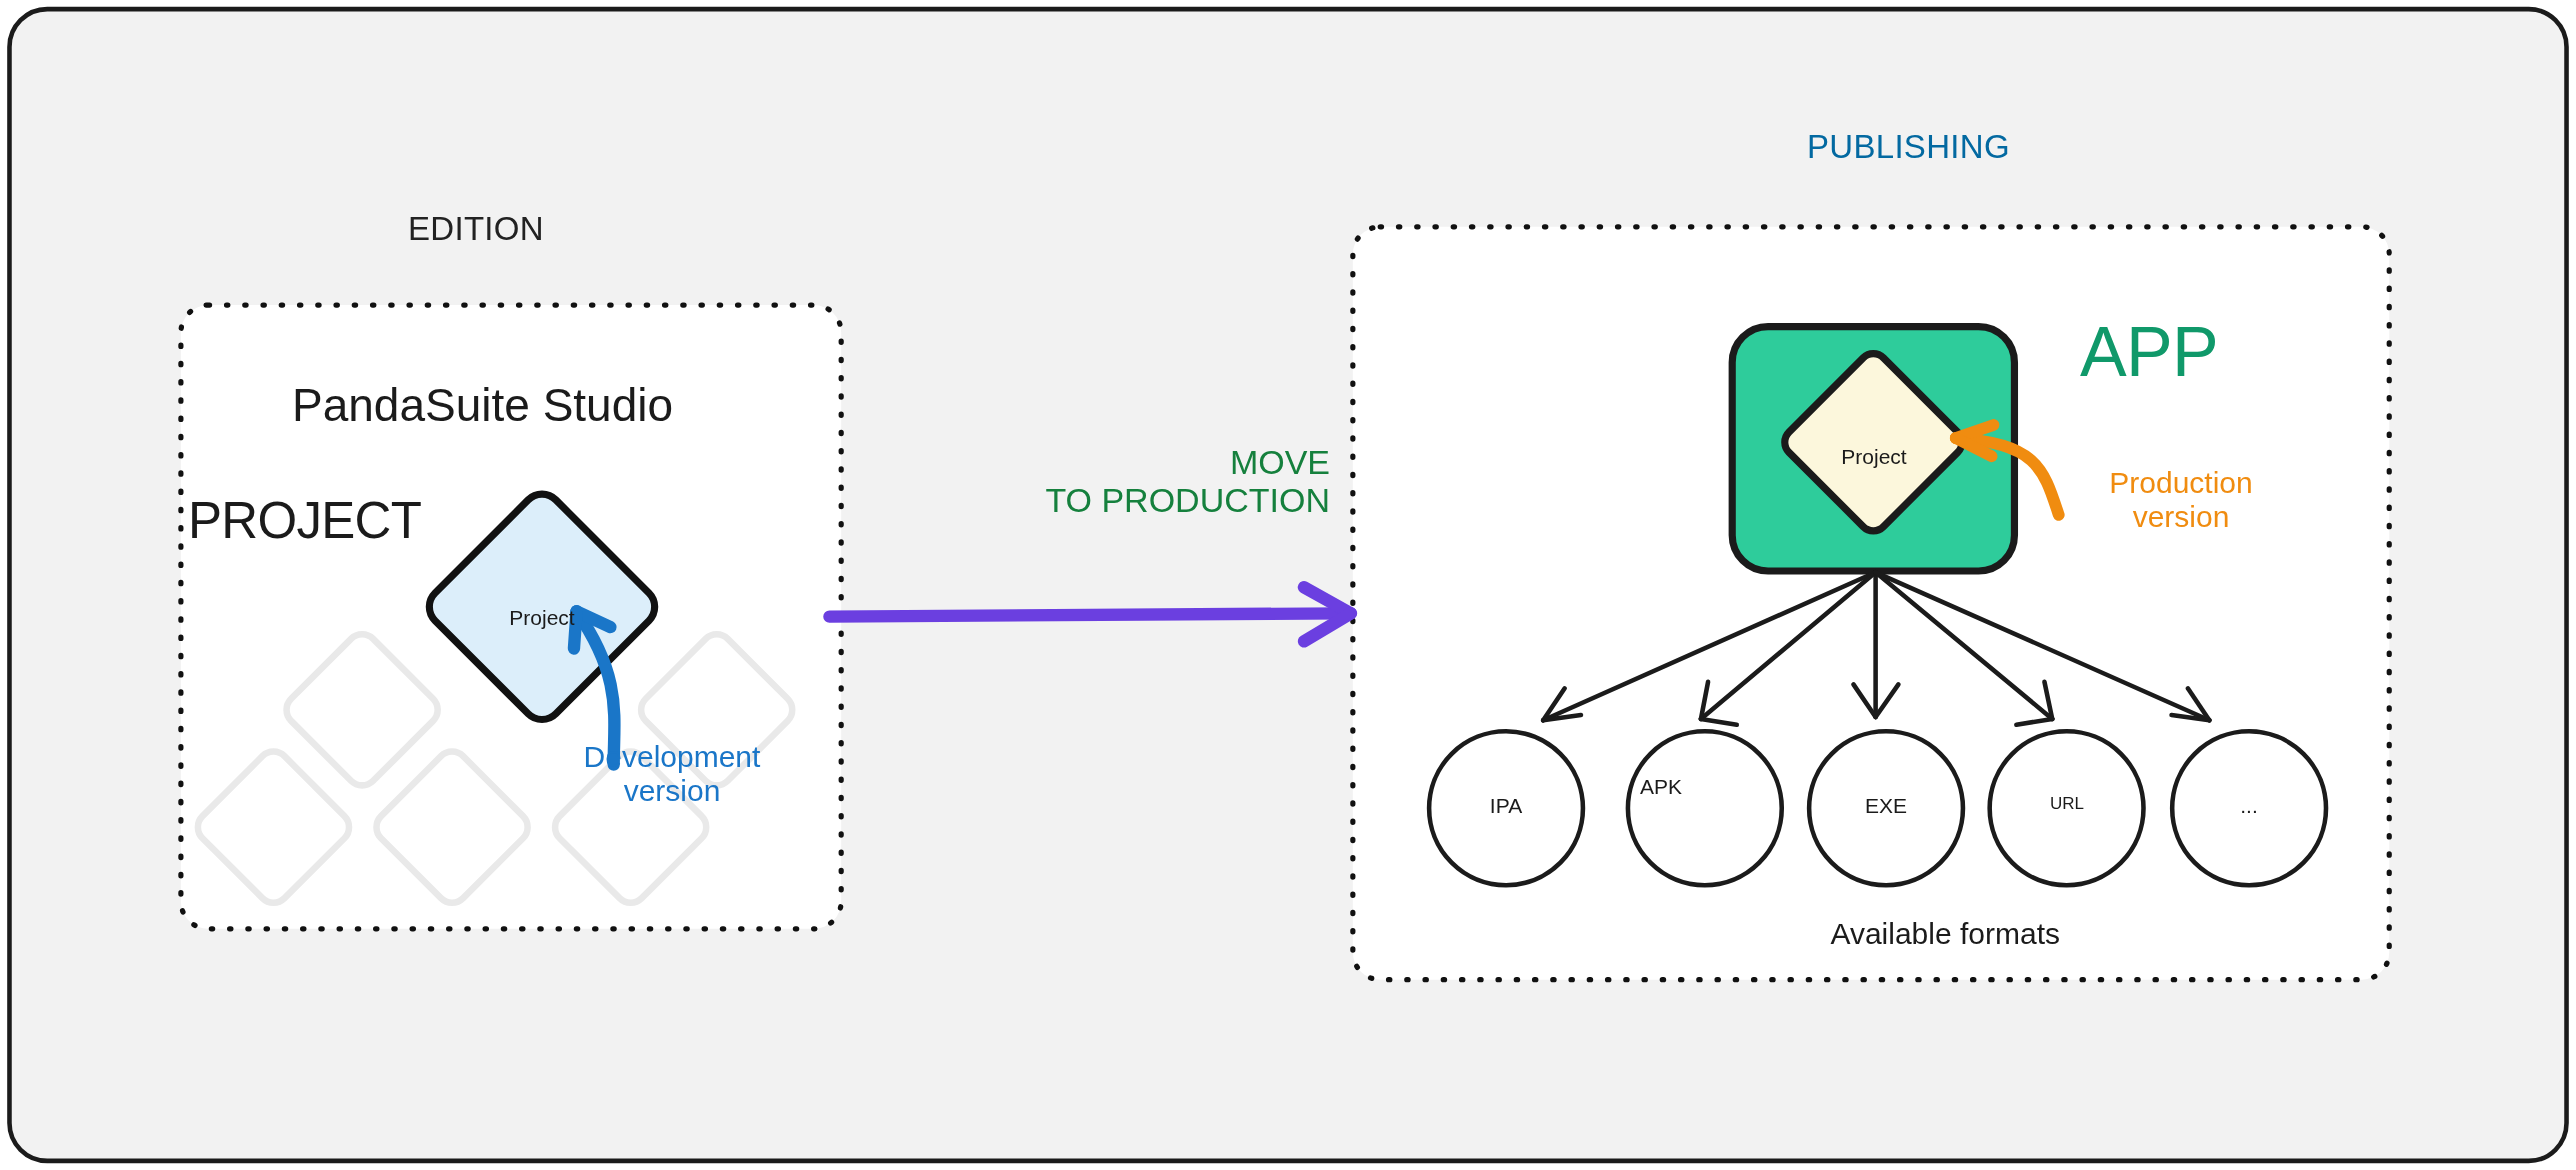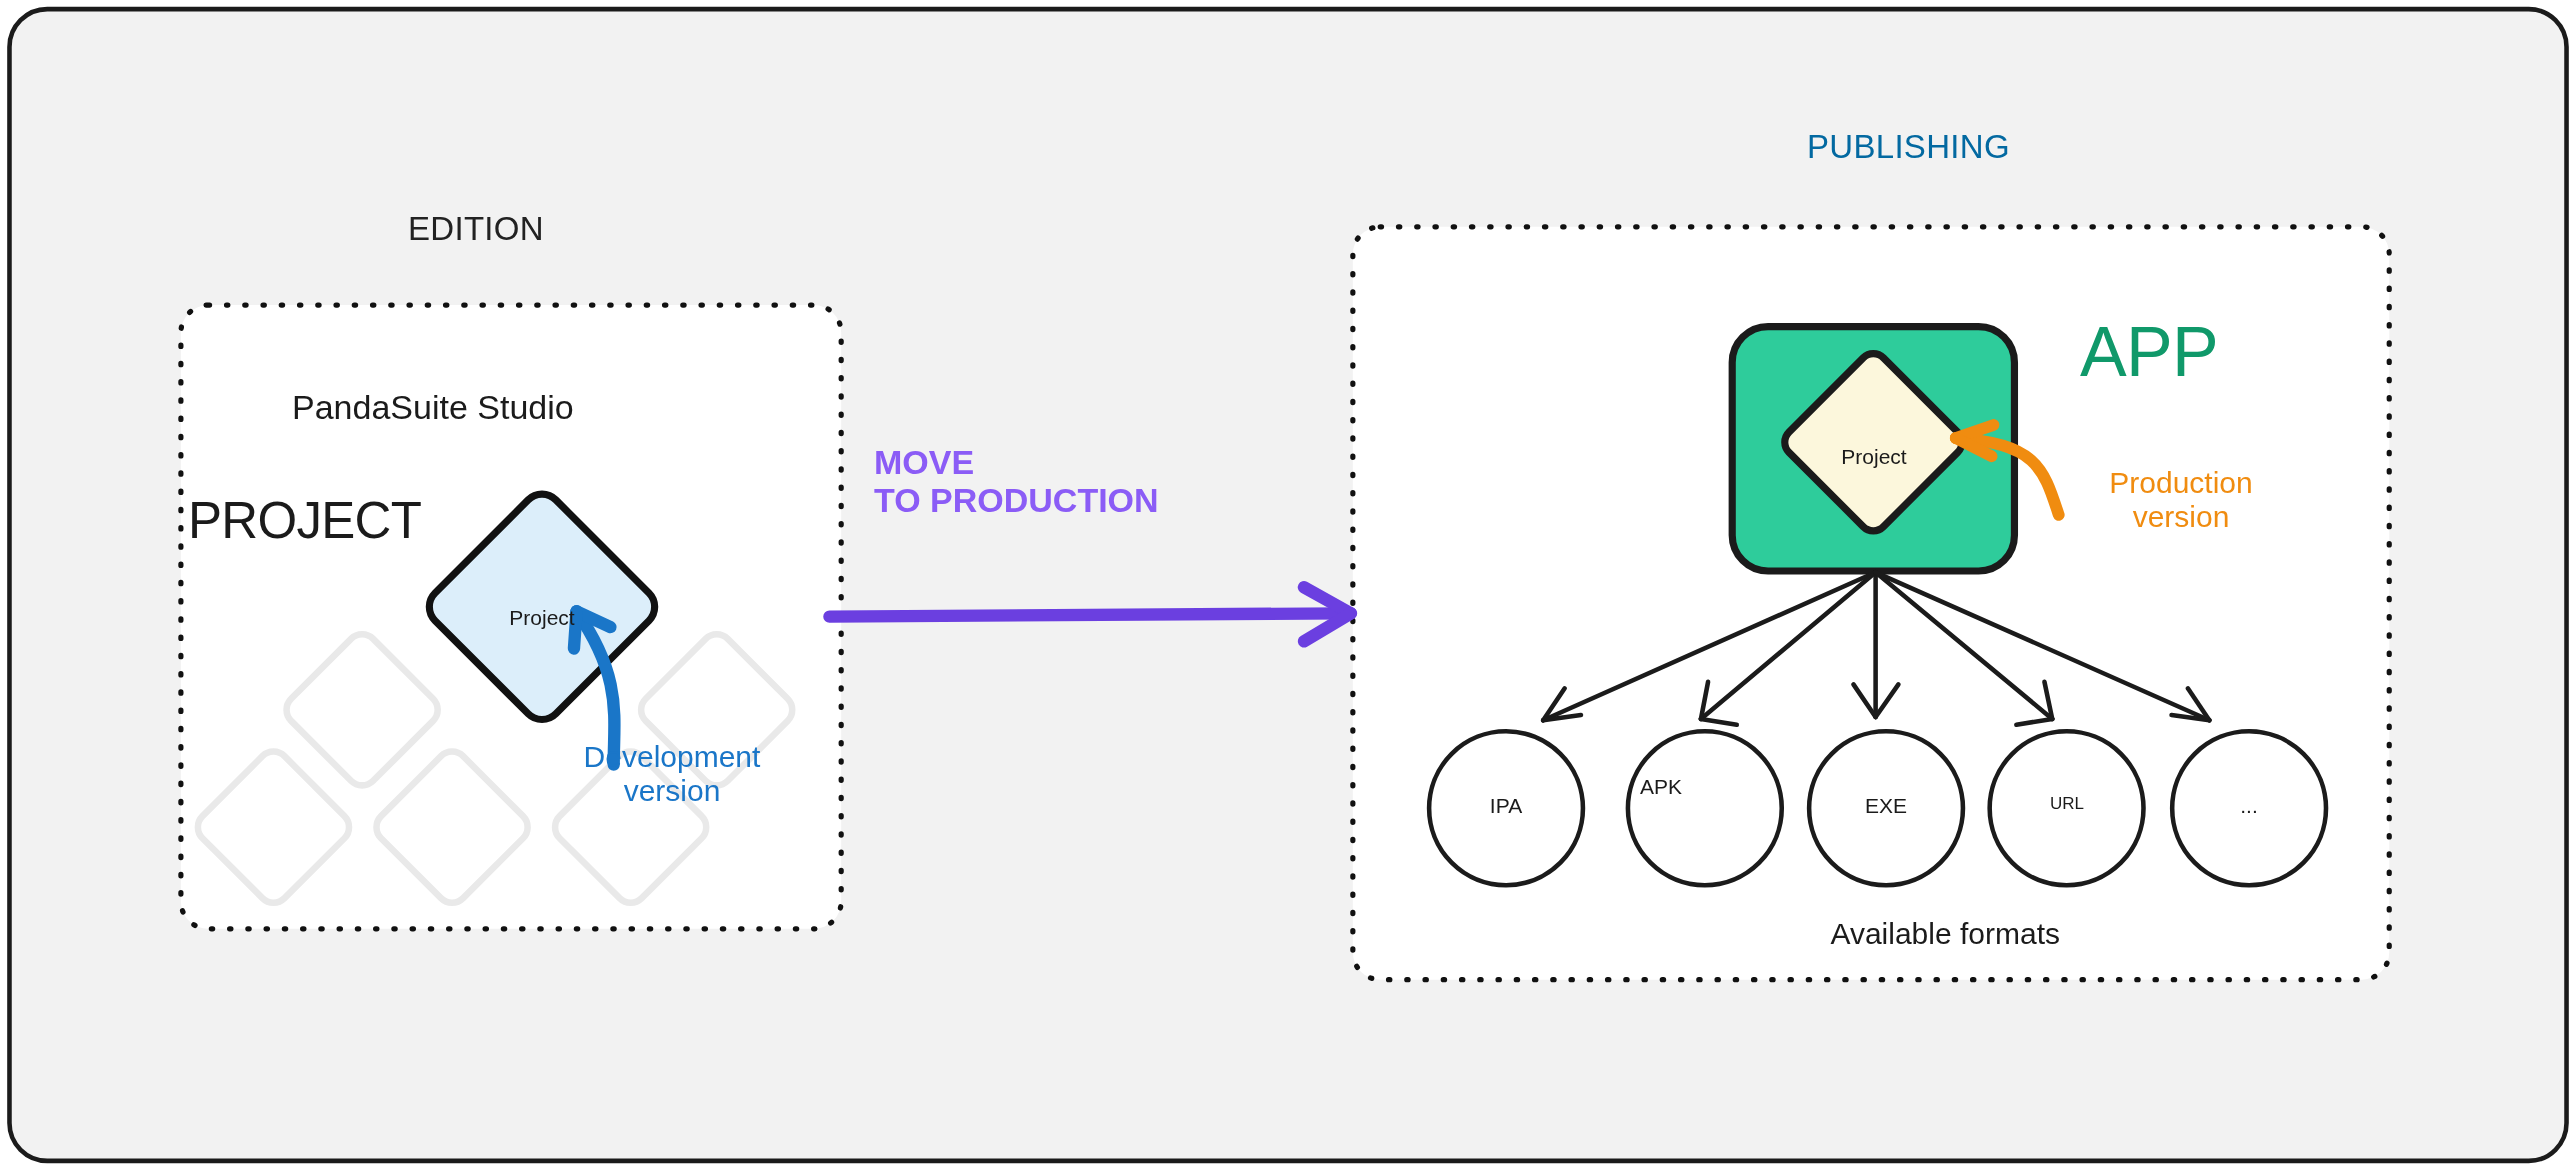--- a/index.html
+++ b/index.html
@@ -105,32 +105,32 @@
       <circle cx="2310" cy="1240" r="118"></circle>
       <circle cx="2615" cy="1240" r="118"></circle>
       <circle cx="2893" cy="1240" r="118"></circle>
       <circle cx="3170" cy="1240" r="118"></circle>
       <circle cx="3450" cy="1240" r="118"></circle>
     </g>
   </svg>
 
   <div class="txt" style="left:408px; top:199px; font-size:33px; color:#222222; letter-spacing:0.3px;margin-top:12px;">EDITION</div>
 
-  <div class="txt" style="left:292px; top:388px; font-size:34px; color:#1B1B1B;">PandaSuite Studio</div>
+  <div class="txt" style="left:292px; top:380px; font-size:46px; color:#1B1B1B;">PandaSuite Studio</div>
 
   <div class="txt" style="left:188px; top:492px; font-size:51px; color:#1B1B1B; letter-spacing:-0.7px;">PROJECT</div>
 
   <div class="txt" style="left:472px; top:606px; width:140px; text-align:center; font-size:21px; color:#1B1B1B;">Project</div>
 
   <div class="txt" style="left:545px; top:740px; width:254px; text-align:center; font-size:30px; color:#1A76C8;">
     <div>Development</div>
     <div>version</div>
   </div>
 
-  <div class="txt" style="left:874px; top:443px; width:456px; text-align:left; font-size:34px; color:#8b5cf6;font-weight:bold;">
+  <div class="txt" style="left:874px; top:443px; width:456px; text-align:right; font-size:34px; color:#15803d;">
     <div>MOVE</div>
     <div>TO PRODUCTION</div>
   </div>
 
   <div class="txt" style="left:1807px; top:129px; font-size:33px; color:#0369a1; letter-spacing:0.3px;">PUBLISHING</div>
 
   <div class="txt" style="left:2080px; top:313px; font-size:70px; color:#10996A; letter-spacing:-0.7px;">APP</div>
 
   <div class="txt" style="left:1805px; top:445px; width:138px; text-align:center; font-size:21px; color:#1B1B1B;">Project</div>
 

